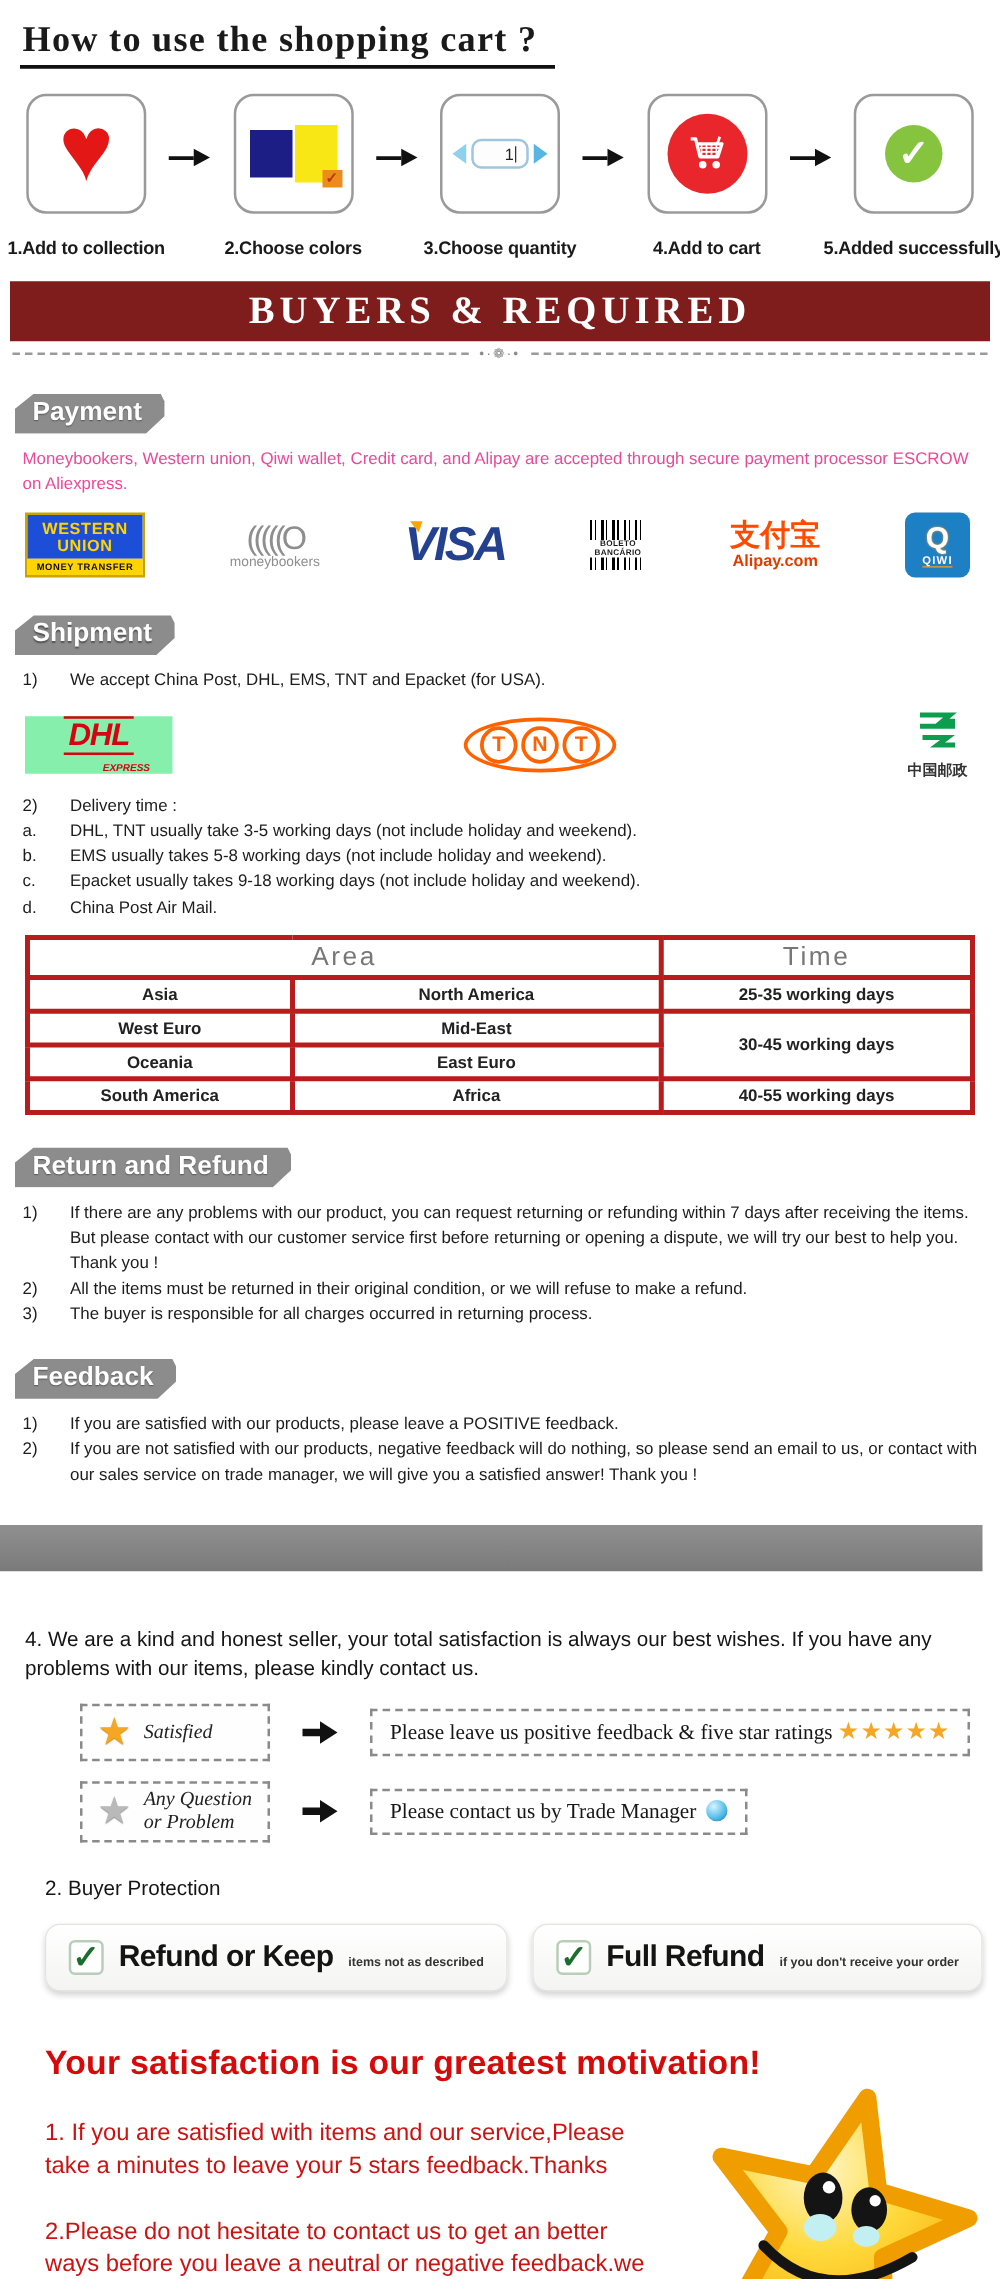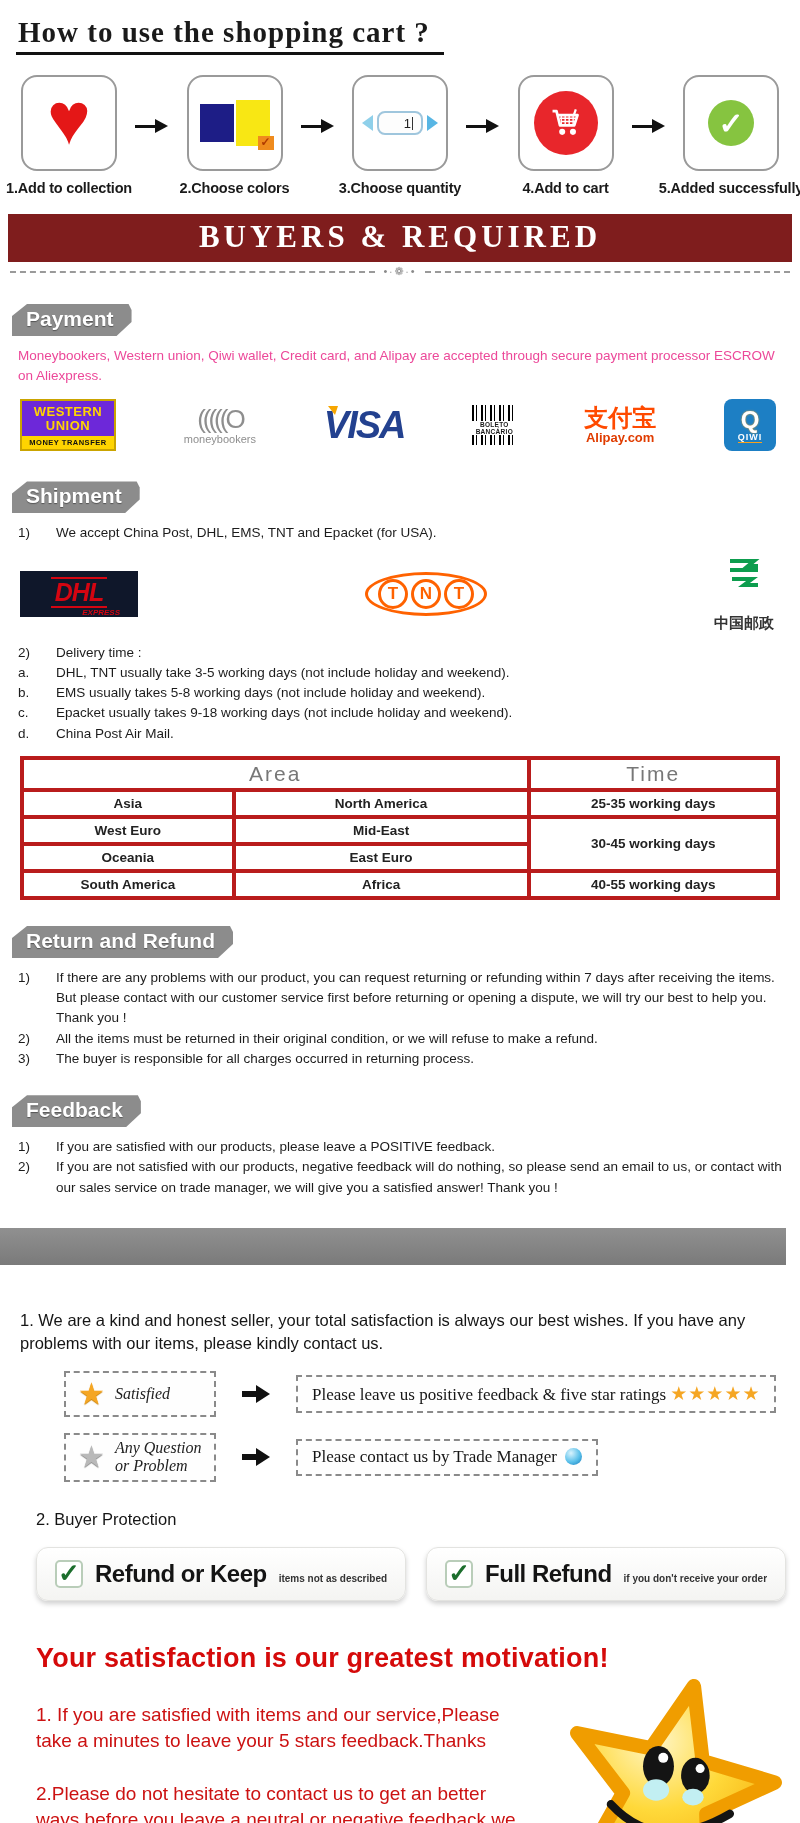--- a/index.html
+++ b/index.html
@@ -8,21 +8,21 @@
   .page { width:800px; background:#fff; overflow:hidden; }
 
   
   .title-wrap { padding:16px 0 0 16px; }
   .page-title { display:inline-block; font-family:"Liberation Serif", serif; font-size:29px; font-weight:bold; border-bottom:3px solid #111; padding:0 14px 3px 2px; letter-spacing:1px; }
 
   
   .steps { display:flex; align-items:flex-start; justify-content:space-between; padding:20px 8px 0 8px; }
   .step-col { display:flex; flex-direction:column; align-items:center; width:122px; }
   .step-card { width:96px; height:96px; border:2px solid #9a9a9a; border-radius:16px; background:#fff; display:flex; align-items:center; justify-content:center; position:relative; }
-  .step-label { margin-top:9px; font-size:14.5px; font-weight:bold; letter-spacing:-0.2px; white-space:nowrap; }
+  .step-label { margin-top:20px; font-size:14.5px; font-weight:bold; letter-spacing:-0.2px; white-space:nowrap; }
   .heart { color:#e41717; font-size:74px; line-height:74px; margin-top:-8px; }
   .swatches { position:relative; width:70px; height:46px; }
   .swatch-blue { position:absolute; left:0; top:4px; width:34px; height:38px; background:#1d1d86; }
   .swatch-yellow { position:absolute; left:36px; top:0; width:34px; height:46px; background:#f8e714; }
   .swatch-check { position:absolute; right:-4px; bottom:-4px; width:16px; height:14px; background:#ef8b1d; color:#b03a00; font-size:12px; font-weight:bold; line-height:13px; text-align:center; }
   .qty-row { display:flex; align-items:center; gap:4px; }
   .tri { width:0; height:0; }
   .tri-left { border-top:8px solid transparent; border-bottom:8px solid transparent; border-right:11px solid #8fd0ea; }
   .tri-right { border-top:8px solid transparent; border-bottom:8px solid transparent; border-left:11px solid #58b6e4; }
   .qty-box { min-width:46px; height:24px; border:2px solid #9fc6dd; border-radius:8px; background:#fdfdfd; display:flex; align-items:center; justify-content:flex-end; padding-right:8px; font-size:13px; color:#222; }
@@ -46,21 +46,21 @@
   .body-text { padding:0 18px; font-size:13.5px; line-height:1.45; color:#ec4899; }
 
   
   .li { display:flex; padding:0 18px; font-size:13.5px; line-height:1.5; color:#1c1c1c; }
   .li .num { width:38px; flex-shrink:0; }
   .li .txt { flex:1; }
 
   
   .pay-logos { display:flex; align-items:center; justify-content:space-between; padding:14px 24px 4px 20px; }
   .wu { width:96px; border:2px solid #caa400; }
-  .wu-top { background:#6d28d9; color:#ffd400; font-weight:bold; font-size:13px; line-height:1.05; text-align:center; padding:4px 2px; letter-spacing:0.5px; }
+  .wu-top { background:#1d4ed8; color:#ffd400; font-weight:bold; font-size:13px; line-height:1.05; text-align:center; padding:4px 2px; letter-spacing:0.5px; }
   .wu-bot { background:#ffd400; color:#111; font-weight:bold; font-size:7.5px; text-align:center; padding:2px 0; letter-spacing:0.5px; }
   .mb { text-align:center; color:#8e8e8e; }
   .mb-arcs { font-size:26px; letter-spacing:-3px; line-height:1; }
   .mb-label { font-size:11px; margin-top:1px; }
   .visa { position:relative; font-size:38px; font-weight:bold; font-style:italic; color:#23418f; letter-spacing:-2px; }
   .visa-flame { position:absolute; left:4px; top:2px; width:0; height:0; border-left:7px solid transparent; border-right:3px solid transparent; border-top:9px solid #f7a600; }
   .boleto { width:44px; text-align:center; }
   .boleto .bars { height:16px; background:repeating-linear-gradient(90deg,#000 0 2px,#fff 2px 4px,#000 4px 5px,#fff 5px 9px); }
   .boleto .bars.small { height:10px; }
   .boleto .btxt { font-size:6.5px; font-weight:bold; line-height:1.1; letter-spacing:0.3px; }
@@ -72,27 +72,27 @@
   .qiwi-label { font-size:9px; font-weight:bold; letter-spacing:1px; border-bottom:1px solid #f8a11c; }
 
   
   .ship-logos { display:flex; align-items:center; justify-content:space-between; padding:12px 26px 10px 20px; }
   .ems { display:flex; align-items:baseline; }
   .ems-main { position:relative; font-size:38px; line-height:0.9; font-weight:bold; font-style:italic; color:#2233ae; text-shadow:1px 1px 0 #9db; }
   .ems-main:before, .ems-main:after { content:""; position:absolute; left:-14px; right:-6px; height:6px; background:repeating-linear-gradient(90deg,#f07818 0 18px,#fff 18px 24px); }
   .ems-main:before { top:-8px; }
   .ems-main:after { bottom:-8px; }
   .ems-suffix { font-size:20px; font-weight:bold; font-style:italic; color:#1d2f9e; margin-left:8px; letter-spacing:1px; }
-  .dhl { width:118px; height:46px; background:#0f172a; display:flex; flex-direction:column; align-items:center; justify-content:flex-end; position:relative; }
+  .dhl { width:118px; height:46px; background:#86efac; display:flex; flex-direction:column; align-items:center; justify-content:space-between; position:relative; }
   .dhl-main { font-size:25px; font-weight:bold; font-style:italic; color:#d40511; letter-spacing:-1px; line-height:1; border-top:2px solid #d40511; border-bottom:2px solid #d40511; padding:1px 4px; }
   .dhl-sub { font-size:8px; font-weight:bold; font-style:italic; color:#d40511; align-self:flex-end; margin-right:18px; }
   .tnt { border:3px solid #ff6200; border-radius:50%/50%; padding:4px 10px; display:flex; gap:3px; background:#fff; }
   .tnt-circle { width:30px; height:30px; border:3px solid #ff6200; border-radius:50%; background:#fff; color:#ff6200; font-weight:bold; font-size:17px; display:flex; align-items:center; justify-content:center; }
   .cpost { text-align:center; }
-  .cpost-label { font-size:15px; color:#333; font-weight:bold; margin-top:20px; }
+  .cpost-label { font-size:12px; color:#333; font-weight:bold; margin-top:2px; }
 
   
   table.area-time { width:calc(100% - 40px); margin:12px 20px 0 20px; border-collapse:collapse; }
   table.area-time th, table.area-time td { border:4px solid #b91c1c; text-align:center; }
   table.area-time th { font-size:21px; color:#777; font-weight:normal; letter-spacing:2px; padding:2px 0; }
   table.area-time td { font-size:13.5px; font-weight:bold; color:#222; padding:4px 0; }
   .col-a1 { width:28%; } .col-a2 { width:39%; } .col-t { width:33%; }
 
   
   .gray-bar { margin:30px 14px 0 0; height:37px; background:linear-gradient(#909090,#7a7a7a); }
@@ -335,21 +335,21 @@
     </div>
   <div class="li">
       <span class="num">2)</span>
       <span class="txt">If you are not satisfied with our products, negative feedback will do nothing, so please send an email to us, or contact with our sales service on trade manager, we will give you a satisfied answer! Thank you !</span>
     </div>
 
   
   <div class="gray-bar"></div>
 
   
-  <div class="sat-intro">1. We are a kind and honest seller, your total satisfaction is always our best wishes. If you have any problems with our items, please kindly contact us.</div>
+  <div class="sat-intro">4. We are a kind and honest seller, your total satisfaction is always our best wishes. If you have any problems with our items, please kindly contact us.</div>
 
   <div class="sat-row">
     <div class="sat-box">
       <span class="sat-star happy">★</span>
       <span class="sat-label">Satisfied</span>
     </div>
     <div class="sat-arrow">
         <span class="shaft"></span>
         <span class="head"></span>
       </div>

